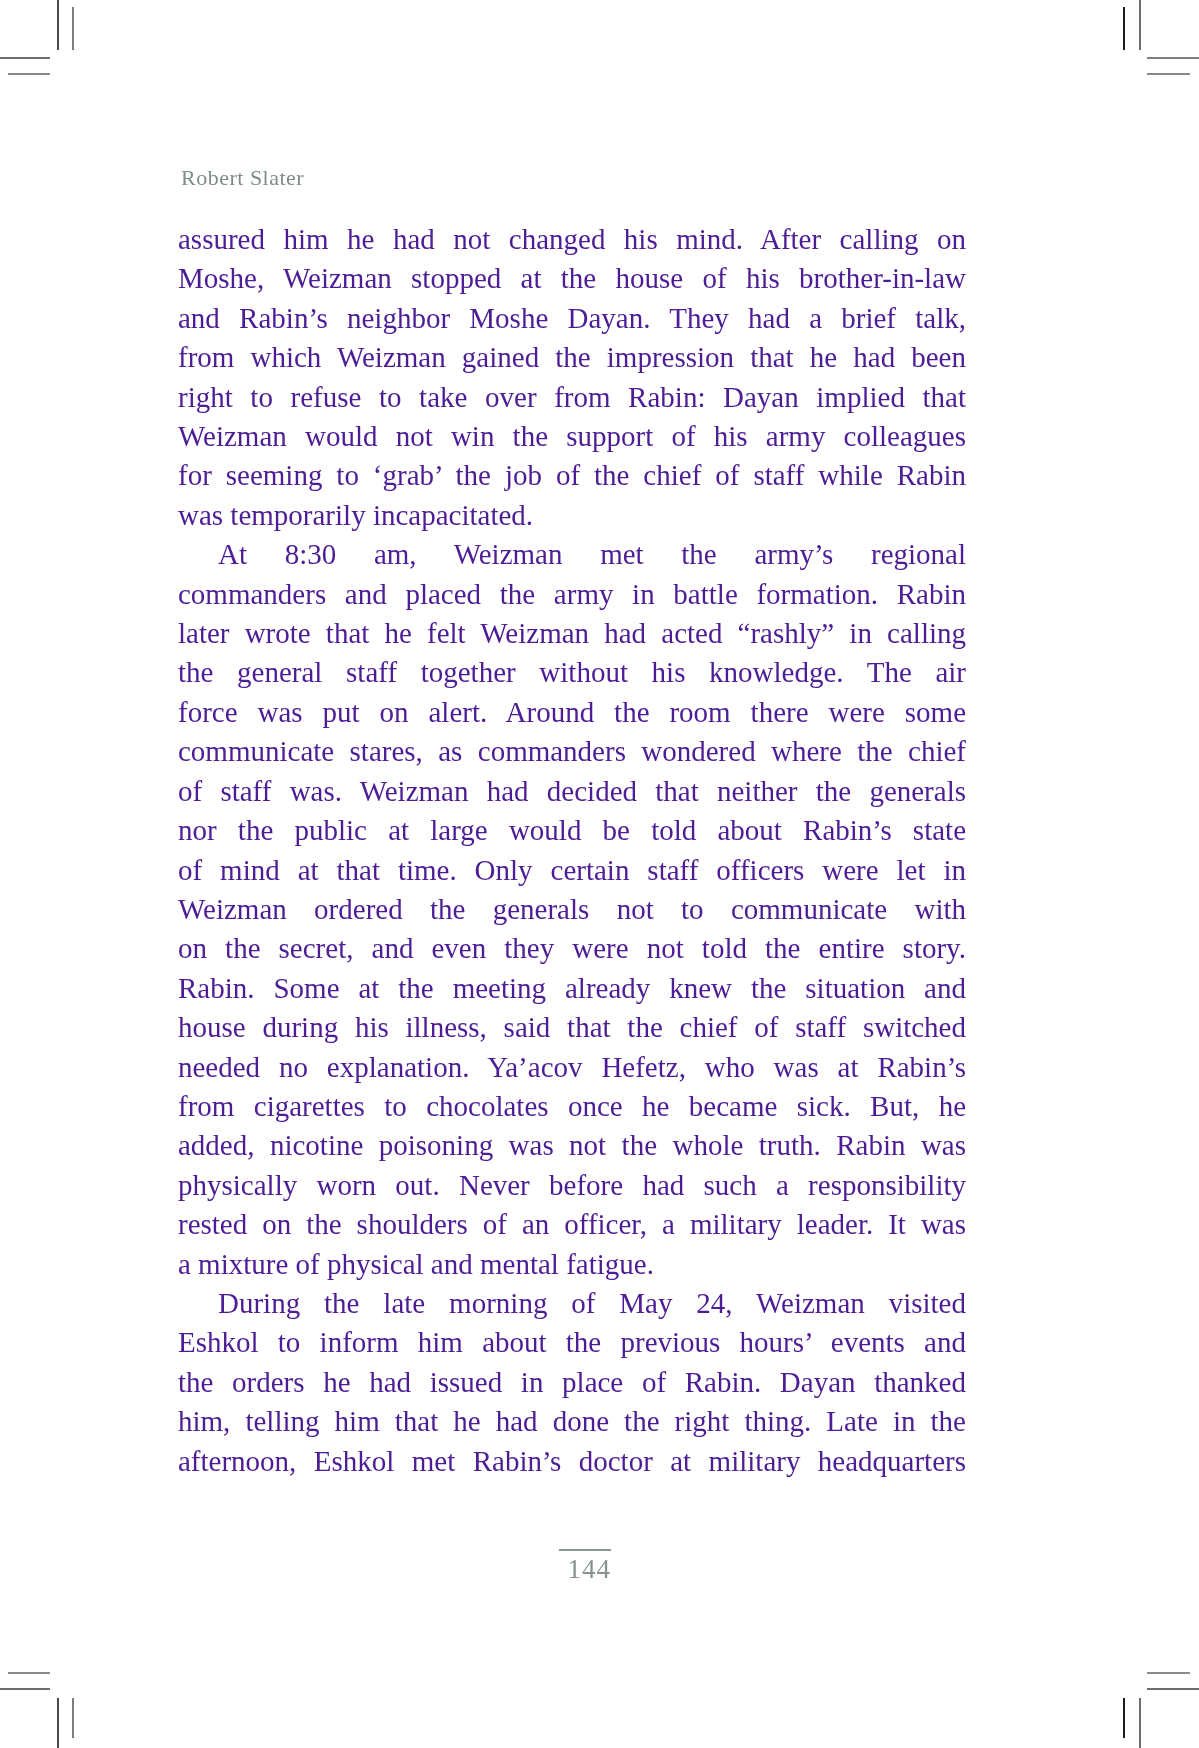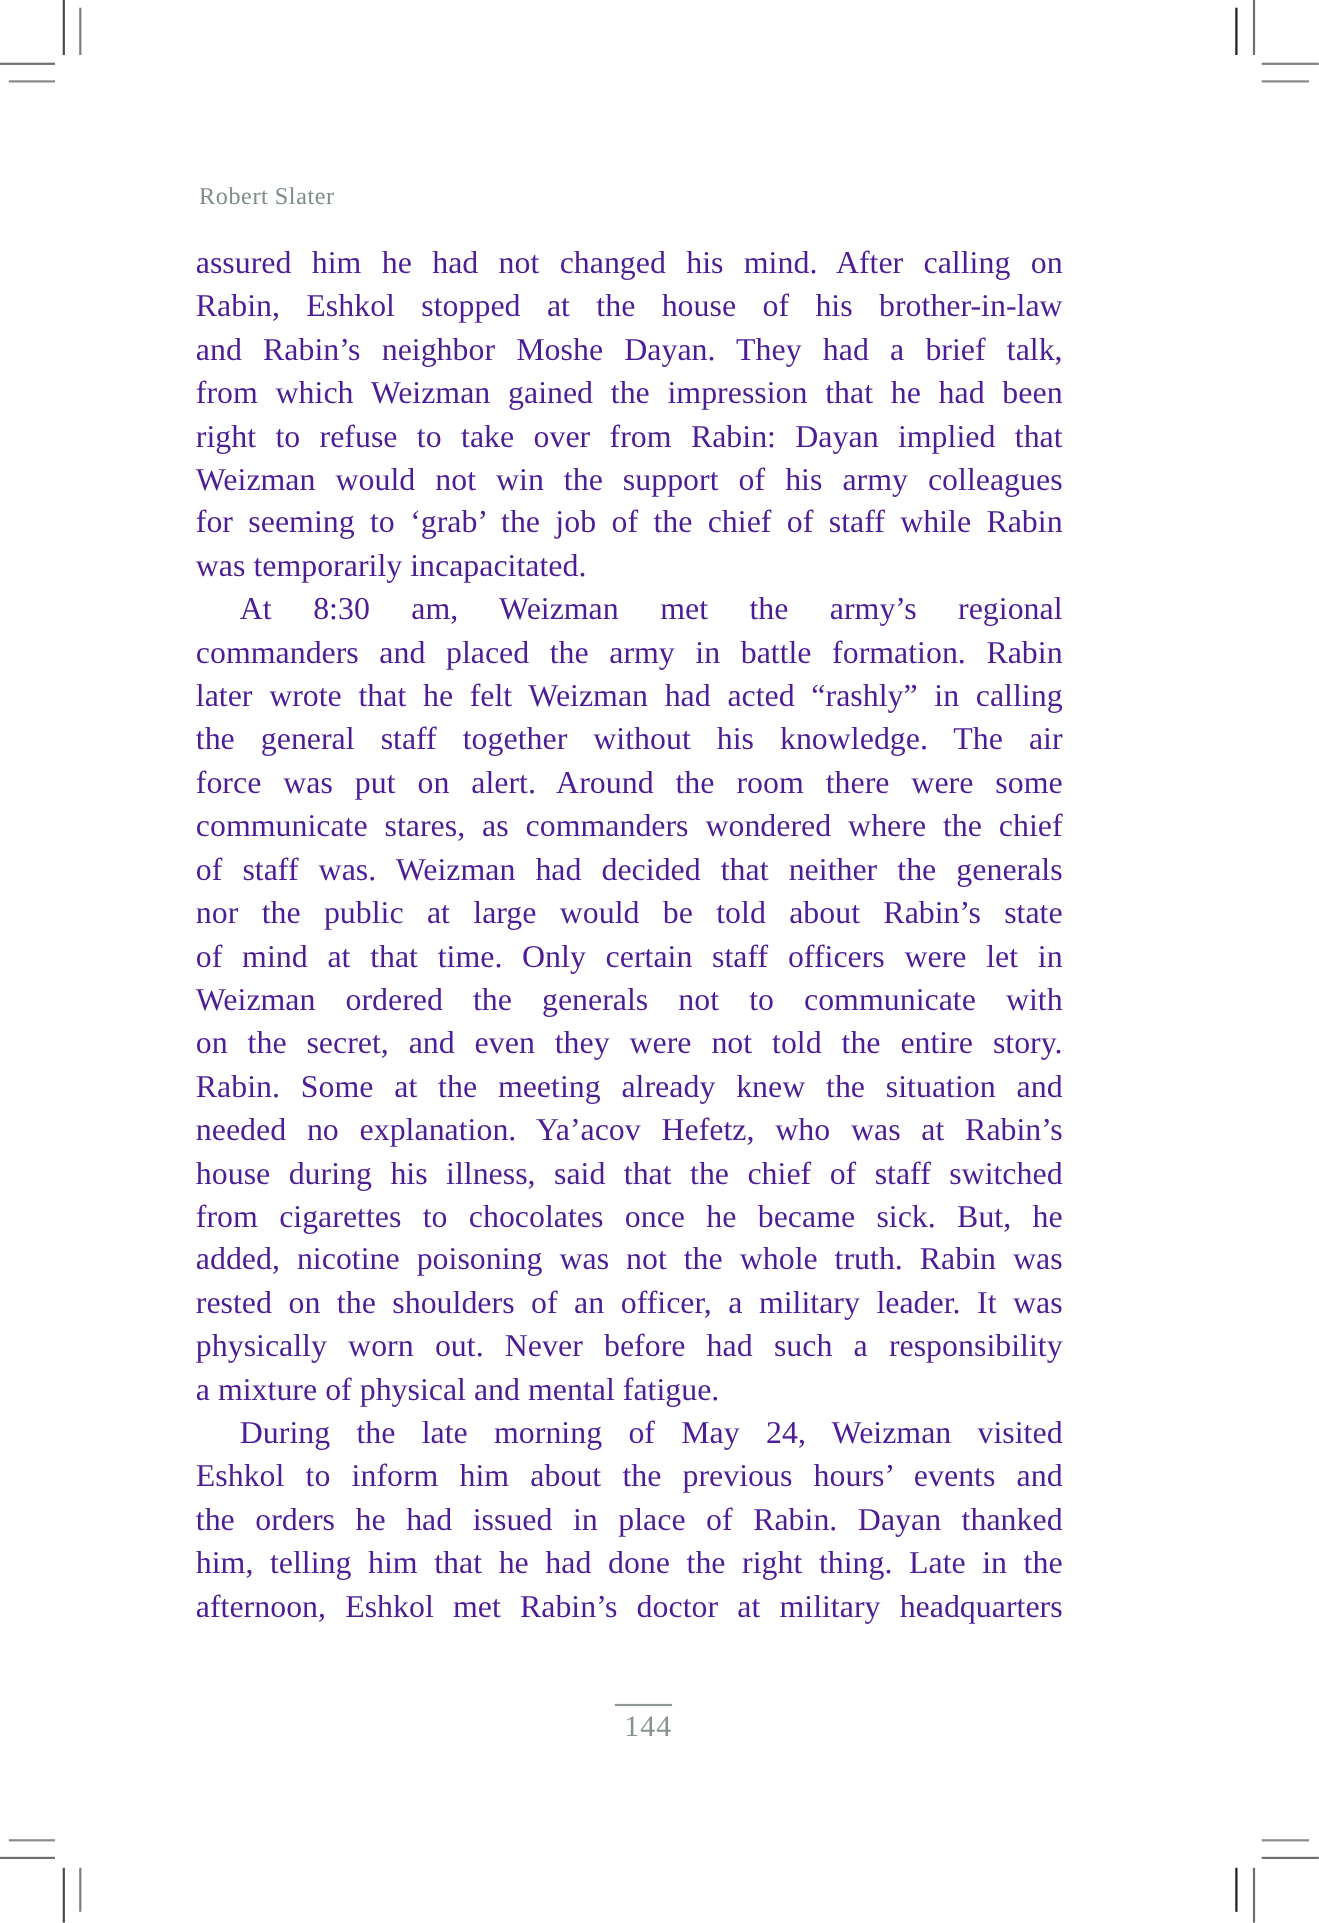--- a/index.html
+++ b/index.html
@@ -57,21 +57,21 @@
   <div class="crop" style="left:1147px;top:1688px;width:52px;height:2px;background:#6e6e6e"></div>
   <div class="crop" style="left:1123px;top:1698px;width:2px;height:40px;background:#1c1c1c"></div>
   <div class="crop" style="left:1139px;top:1698px;width:2px;height:50px;background:#6e6e6e"></div>
 
   <div class="running-header">Robert Slater</div>
 
   <div class="body-text">
 
     <div class="para">
       <div class="line">assured him he had not changed his mind. After calling on</div>
-      <div class="line">Rabin, Eshkol stopped at the house of his brother-in-law</div>
+      <div class="line">Moshe, Weizman stopped at the house of his brother-in-law</div>
       <div class="line">and Rabin’s neighbor Moshe Dayan. They had a brief talk,</div>
       <div class="line">from which Weizman gained the impression that he had been</div>
       <div class="line">right to refuse to take over from Rabin: Dayan implied that</div>
       <div class="line">Weizman would not win the support of his army colleagues</div>
       <div class="line">for seeming to ‘grab’ the job of the chief of staff while Rabin</div>
       <div class="line last">was temporarily incapacitated.</div>
     </div>
 
     <div class="para">
       <div class="line ind">At 8:30 am, Weizman met the army’s regional</div>
@@ -79,26 +79,26 @@
       <div class="line">later wrote that he felt Weizman had acted “rashly” in calling</div>
       <div class="line">the general staff together without his knowledge. The air</div>
       <div class="line">force was put on alert. Around the room there were some</div>
       <div class="line">communicate stares, as commanders wondered where the chief</div>
       <div class="line">of staff was. Weizman had decided that neither the generals</div>
       <div class="line">nor the public at large would be told about Rabin’s state</div>
       <div class="line">of mind at that time. Only certain staff officers were let in</div>
       <div class="line">Weizman ordered the generals not to communicate with</div>
       <div class="line">on the secret, and even they were not told the entire story.</div>
       <div class="line">Rabin. Some at the meeting already knew the situation and</div>
+      <div class="line">house during his illness, said that the chief of staff switched</div>
       <div class="line">needed no explanation. Ya’acov Hefetz, who was at Rabin’s</div>
-      <div class="line">house during his illness, said that the chief of staff switched</div>
       <div class="line">from cigarettes to chocolates once he became sick. But, he</div>
       <div class="line">added, nicotine poisoning was not the whole truth. Rabin was</div>
+      <div class="line">physically worn out. Never before had such a responsibility</div>
       <div class="line">rested on the shoulders of an officer, a military leader. It was</div>
-      <div class="line">physically worn out. Never before had such a responsibility</div>
       <div class="line last">a mixture of physical and mental fatigue.</div>
     </div>
 
     <div class="para">
       <div class="line ind">During the late morning of May 24, Weizman visited</div>
       <div class="line">Eshkol to inform him about the previous hours’ events and</div>
       <div class="line">the orders he had issued in place of Rabin. Dayan thanked</div>
       <div class="line">him, telling him that he had done the right thing. Late in the</div>
       <div class="line">afternoon, Eshkol met Rabin’s doctor at military headquarters</div>
     </div>

